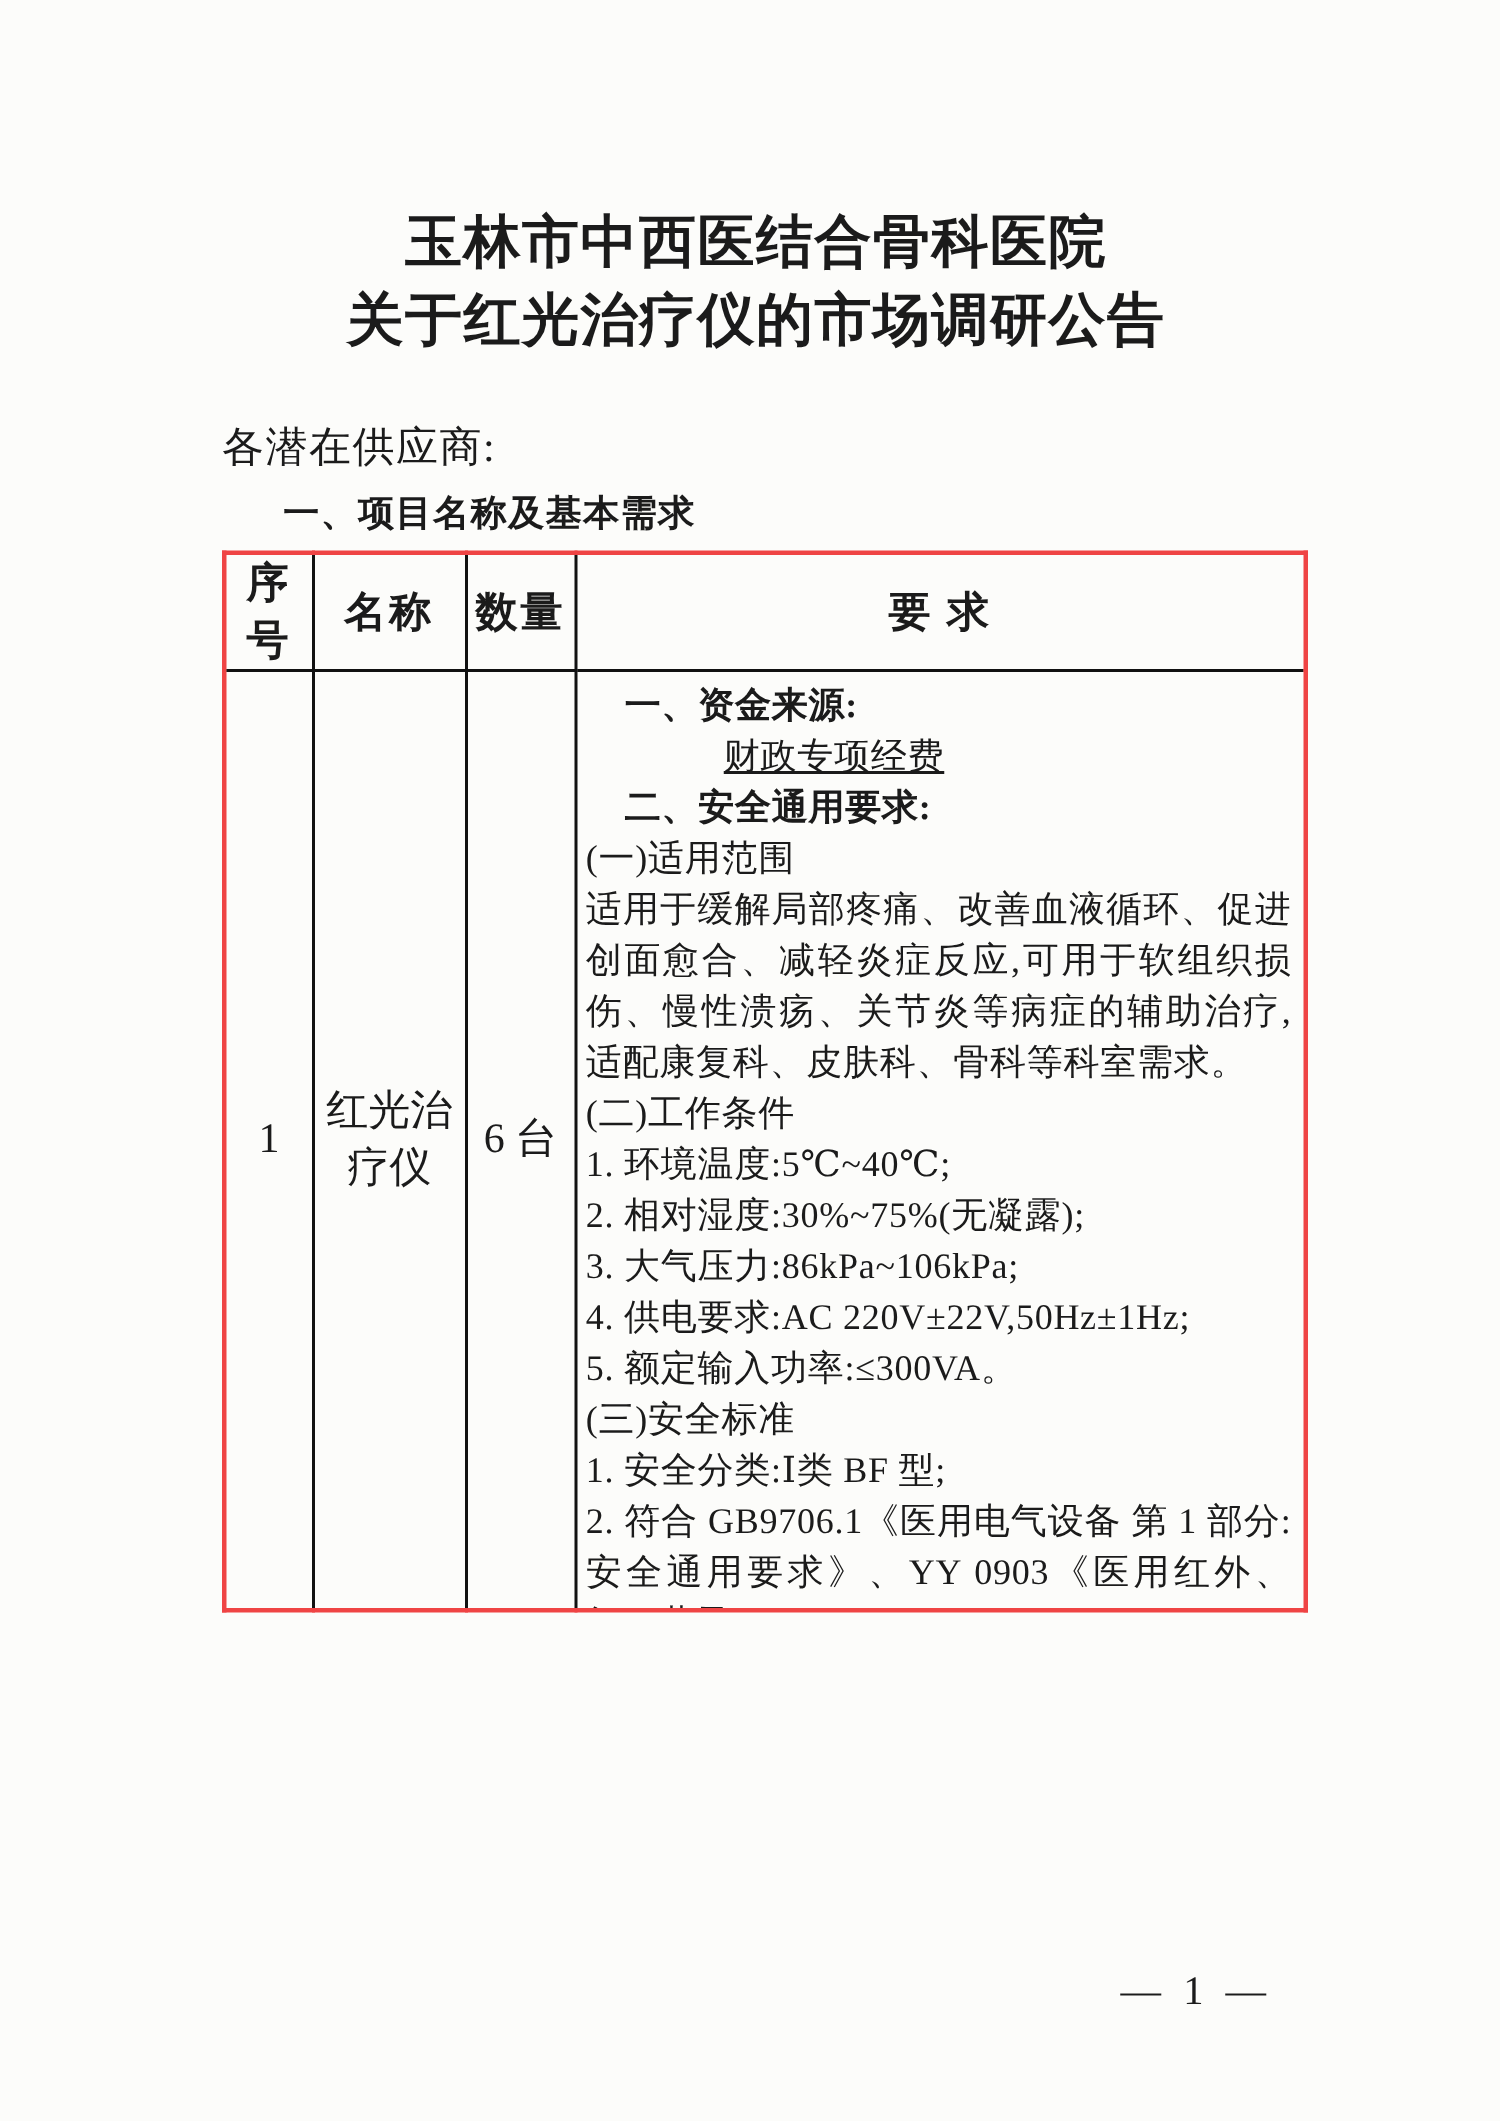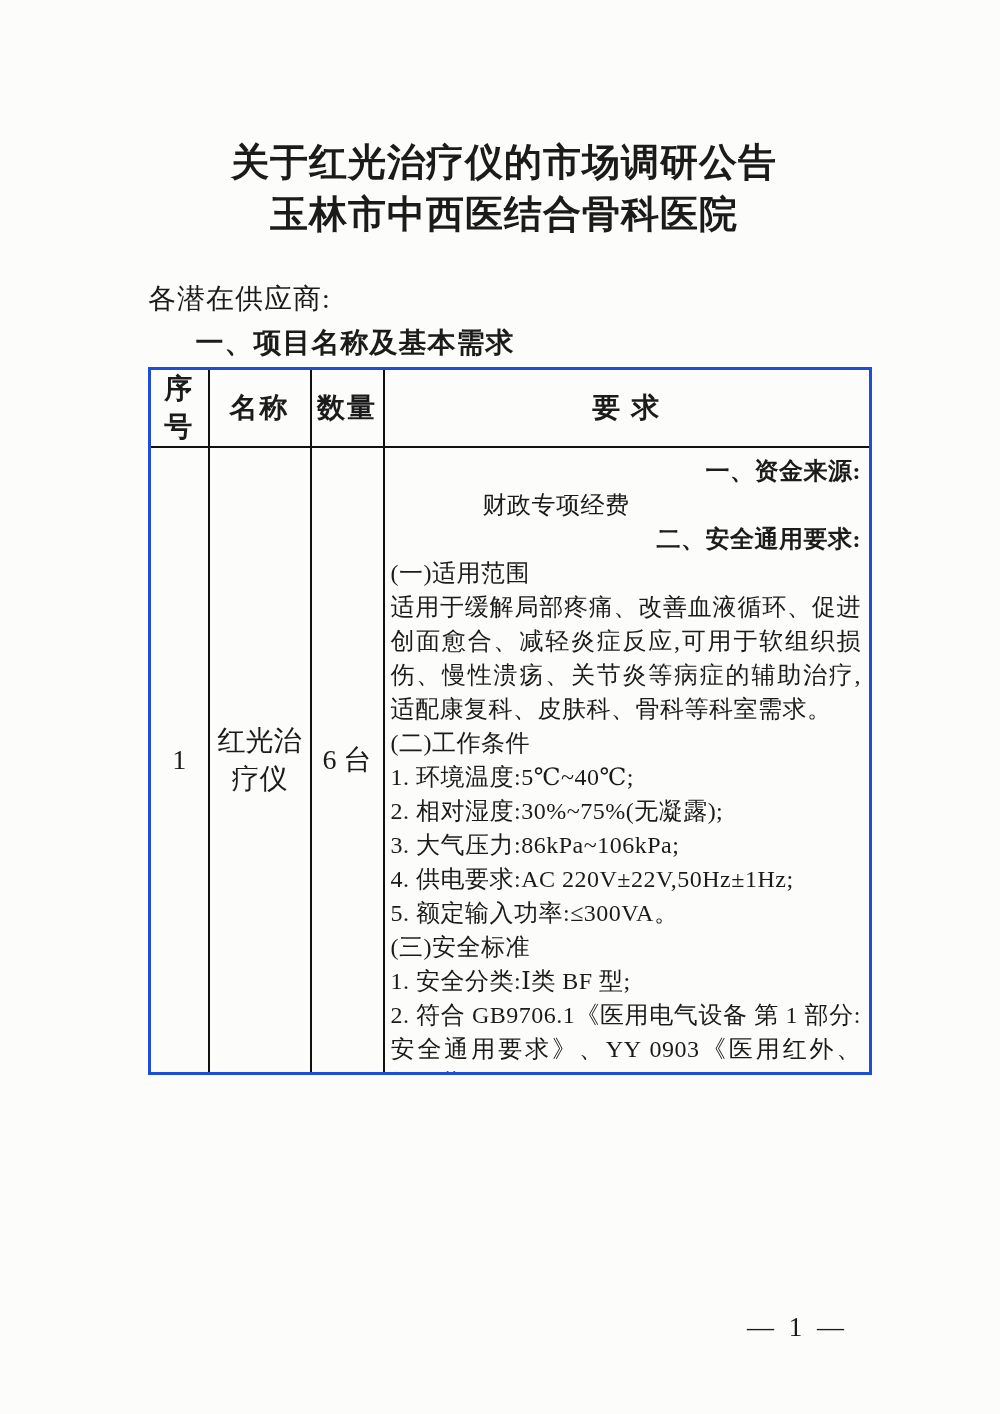--- a/index.html
+++ b/index.html
@@ -33,30 +33,30 @@
     line-height: 40px;
     letter-spacing: 1.5px;
     text-align: justify;
     text-indent: 2em;
   }
   .section-heading {
     margin-top: 8px;
     padding-left: 1.7em;
     font-family: "Liberation Sans", "DejaVu Sans", sans-serif;
     font-weight: 700;
-    font-size: 28px;
+    font-size: 24px;
     line-height: 30px;
     letter-spacing: 1px;
   }
   table.req-table {
     border-collapse: collapse;
     table-layout: fixed;
     width: 721px;
     margin-top: 9px;
-    border: 3px solid #1d4ed8;
+    border: 3px solid #ef4444;
   }
   table.req-table th, table.req-table td {
     border: 2px solid #111;
     box-sizing: border-box;
     padding: 0;
   }
   col.c-seq  { width: 59px; }
   col.c-name { width: 102px; }
   col.c-qty  { width: 73px; }
   col.c-req  { width: 487px; }
@@ -79,40 +79,40 @@
   td.cell-req { vertical-align: top; }
   .req-body {
     height: 618px;
     overflow: hidden;
     padding: 6px 8px 0 6px;
     font-size: 24px;
     line-height: 34px;
     letter-spacing: 0.5px;
   }
   .req-line { white-space: normal; }
-  .req-line.b { font-weight: 700; text-align: right; }
+  .req-line.b { font-weight: 700; }
   .req-line.i1 { padding-left: 26px; }
-  .req-line.i3 { padding-left: 92px; }
+  .req-line.i3 { padding-left: 92px; text-decoration: underline; }
   .req-line.just { text-align: justify; }
   .page-number {
     position: absolute;
     top: 1312px;
     right: 152px;
     font-size: 27px;
     letter-spacing: 4px;
   }
 </style>
 </head>
 <body>
 
 <div class="page">
 
   <div class="doc-title">
+    <div>玉林市中西医结合骨科医院</div>
     <div>关于红光治疗仪的市场调研公告</div>
-    <div>玉林市中西医结合骨科医院</div>
   </div>
 
   <div class="salutation">各潜在供应商:</div>
 
 
   <div class="section-heading">一、项目名称及基本需求</div>
 
   <table class="req-table">
     <colgroup>
       <col class="c-seq">

